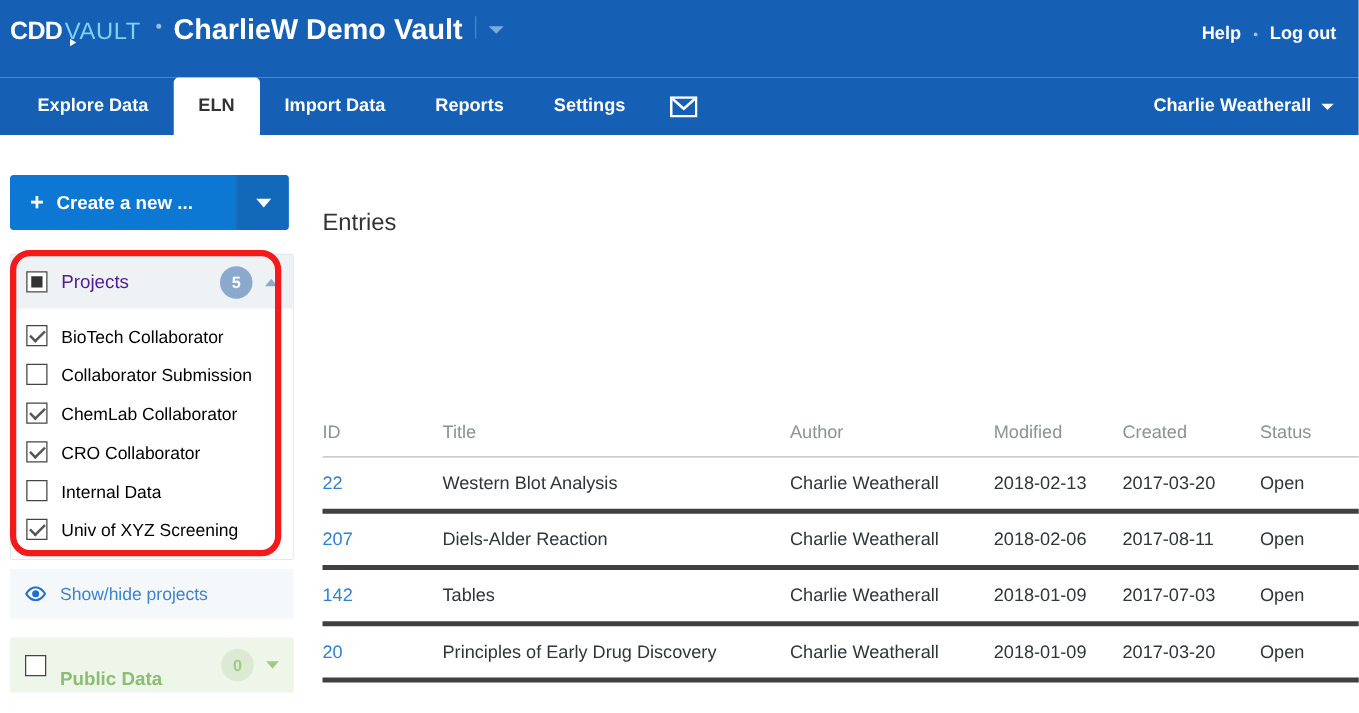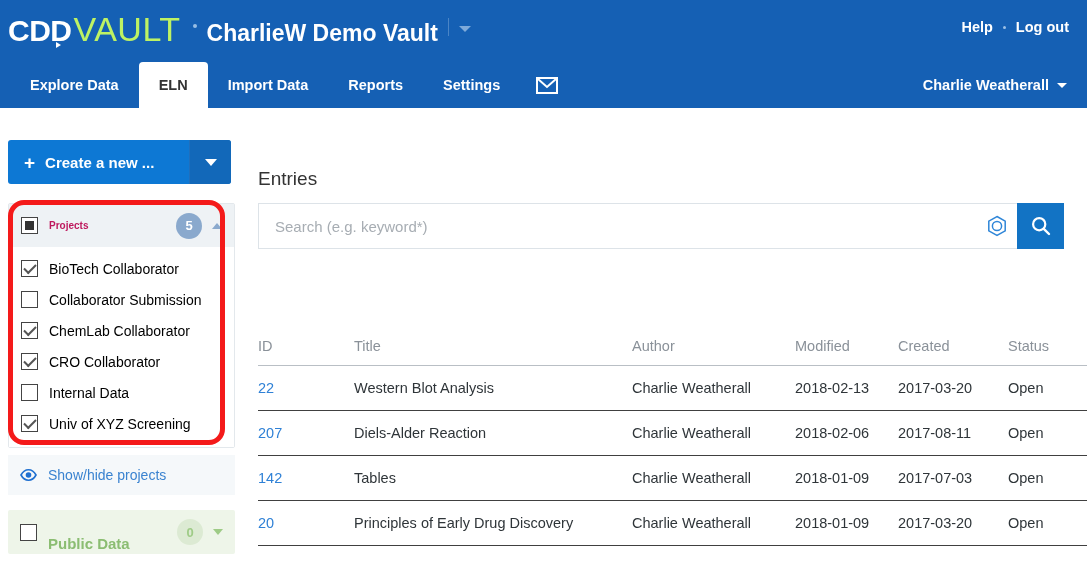--- a/index.html
+++ b/index.html
@@ -16,32 +16,32 @@
     position: absolute; top: 0; left: 0;
     width: 1087px; height: 62px;
     background: #1560b4;
   }
   .brand-row {
     position: absolute; left: 8px; top: 12px;
     display: flex; align-items: baseline;
   }
   .logo { display: flex; align-items: baseline; position: relative; }
   .logo-cdd {
-    font-size: 30px; font-weight: bold; color: #ffffff;
+    font-size: 20px; font-weight: bold; color: #ffffff;
     letter-spacing: -0.5px; line-height: 1;
   }
   .logo-arrow {
     position: absolute; left: 48px; bottom: -2px;
     width: 0; height: 0;
     border-left: 5px solid #ffffff;
     border-top: 3px solid transparent;
     border-bottom: 3px solid transparent;
   }
   .logo-vault {
-    font-size: 34px; font-weight: 300; color: #bef264;
+    font-size: 19px; font-weight: 300; color: #7dd3fc;
     letter-spacing: 0.5px; line-height: 1; margin-left: 2px;
   }
   .brand-dot {
     width: 4px; height: 4px; border-radius: 50%;
     background: #96bde4; margin: 0 10px 0 12px;
     align-self: center; position: relative; top: -3px;
   }
   .vault-name {
     font-size: 23px; font-weight: bold; color: #ffffff;
     line-height: 1; white-space: nowrap;
@@ -154,22 +154,22 @@
   }
   .cb.partial::after {
     content: ""; width: 9px; height: 9px; background: #333;
   }
   .cb.checked::after {
     content: ""; width: 10px; height: 5px;
     border-left: 2px solid #555; border-bottom: 2px solid #555;
     transform: rotate(-45deg); margin-top: -3px;
   }
   .panel-title {
-    margin-left: 11px; font-size: 10px; font-weight: bold;
-    color: #be185d; flex: 1;
+    margin-left: 11px; font-size: 15px; font-weight: normal;
+    color: #4c1d95; flex: 1;
   }
   .badge {
     width: 26px; height: 26px; border-radius: 50%;
     background: #8aa9cd; color: #ffffff;
     font-size: 13px; font-weight: bold;
     display: flex; align-items: center; justify-content: center;
     flex: none;
   }
   .caret-up-blue {
     width: 0; height: 0; margin-left: 10px;
@@ -293,21 +293,21 @@
     font-size: 14px; font-weight: bold; color: #34393e;
   }
 
   
   .table {
     position: absolute; left: 18px; top: 218px;
     width: 830px;
   }
   .t-row { display: flex; align-items: center; height: 45px; }
   .t-head { height: 40px; border-bottom: 1px solid #b9bfc5; }
-  .t-body-row { border-bottom: 1px solid #404040; }
+  .t-body-row { border-bottom: 4px solid #404040; }
   .c-id    { width: 96px; flex: none; }
   .c-title { width: 278px; flex: none; }
   .c-auth  { width: 163px; flex: none; }
   .c-mod   { width: 103px; flex: none; }
   .c-crea  { width: 110px; flex: none; }
   .c-stat  { width: 80px; flex: none; }
   .th { font-size: 14.5px; color: #8a9199; }
   .td { font-size: 14.5px; color: #2f3539; }
   .td-link { font-size: 14.5px; color: #2f81d6; cursor: pointer; }
 </style>
@@ -417,37 +417,20 @@
       <span class="cb"></span>
       <span class="public-title">Public Data</span>
       <span class="badge-green">0</span>
       <span class="caret-down-green"></span>
     </div>
   </div>
 
   <div class="main">
     <div class="entries-title">Entries</div>
 
-    <div class="search-row">
-      <div class="search-input-wrap">
-        <input class="search-input" type="text" placeholder="Search (e.g. keyword*)" style="">
-        <span class="struct-icon">
-          <svg width="20" height="22" viewBox="0 0 20 22">
-            <polygon points="10,1.5 18.2,6.2 18.2,15.8 10,20.5 1.8,15.8 1.8,6.2" fill="none" stroke="#2f86d8" stroke-width="1.5"></polygon>
-            <circle cx="10" cy="11" r="4.6" fill="none" stroke="#2f86d8" stroke-width="1.5"></circle>
-          </svg>
-        </span>
-      </div>
-      <div class="search-btn">
-        <svg width="20" height="20" viewBox="0 0 20 20">
-          <circle cx="8.2" cy="8.2" r="6.1" fill="none" stroke="#ffffff" stroke-width="2.2"></circle>
-          <line x1="12.8" y1="12.8" x2="18" y2="18" stroke="#ffffff" stroke-width="2.4" stroke-linecap="round"></line>
-        </svg>
-      </div>
-    </div>
 
 
     <div class="table">
       <div class="t-row t-head">
         <span class="c-id th">ID</span>
         <span class="c-title th">Title</span>
         <span class="c-auth th">Author</span>
         <span class="c-mod th">Modified</span>
         <span class="c-crea th">Created</span>
         <span class="c-stat th">Status</span>

